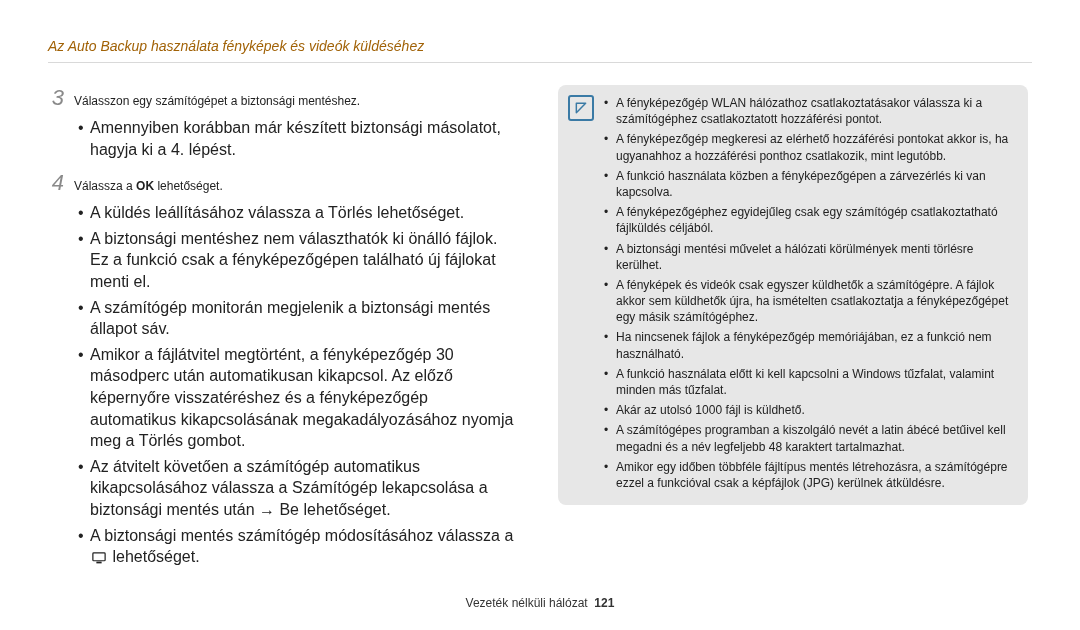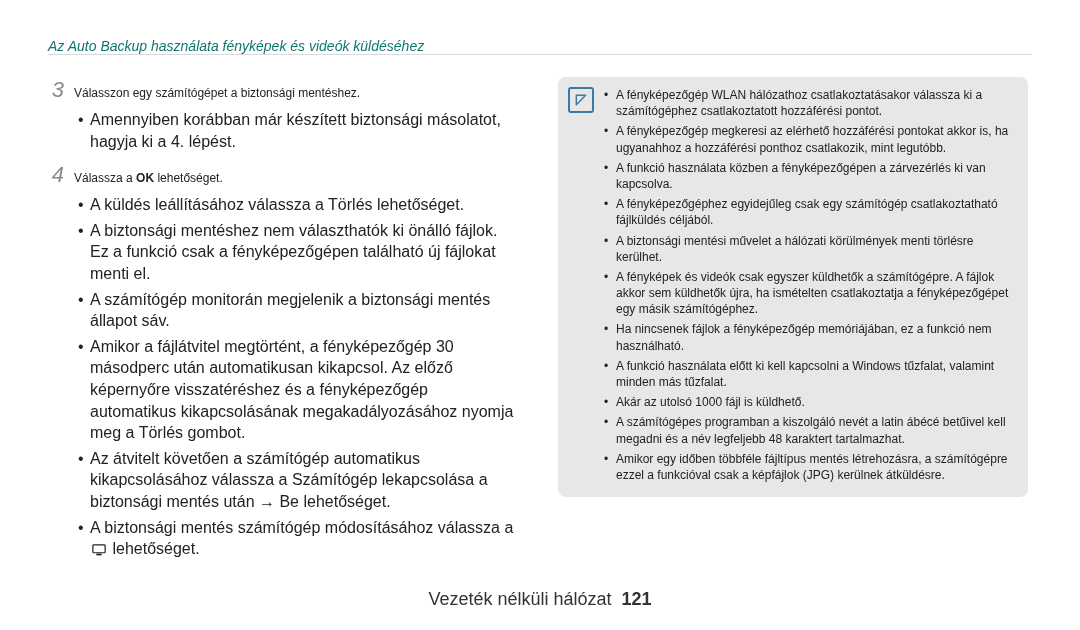--- a/index.html
+++ b/index.html
@@ -15,21 +15,22 @@
     box-sizing: border-box;
     width: 1080px;
     height: 630px;
     padding: 38px 48px 20px 48px;
     display: flex;
     flex-direction: column;
   }
   .header {
     font-style: italic;
     font-size: 14px;
-    color: #0f766e;
+    color: #a16207;
+    padding-bottom: 8px;
     border-bottom: 1px solid #d9d9d9;
     margin-bottom: 22px;
   }
   .columns {
     display: flex;
     flex: 1 1 auto;
     gap: 40px;
   }
   .col-left {
     width: 470px;
@@ -121,21 +122,21 @@
   }
   .inline-icon {
     display: inline-block;
     width: 14px;
     height: 12px;
     vertical-align: -2px;
     margin: 0 2px;
   }
   .footer {
     text-align: center;
-    font-size: 18px;
+    font-size: 12px;
     color: #333;
     padding-top: 12px;
   }
   .footer .pnum { font-weight: 700; }
 </style>
 </head>
 <body>
 
 <div class="page">
 

